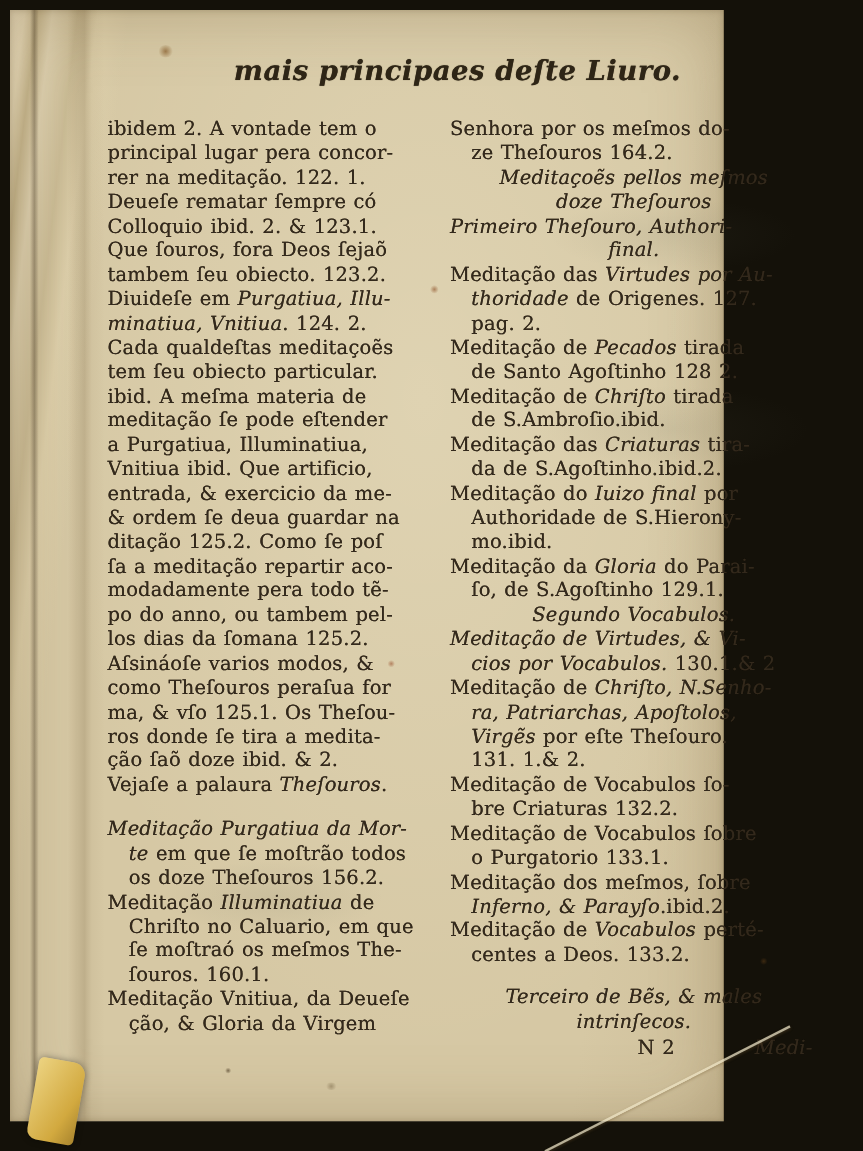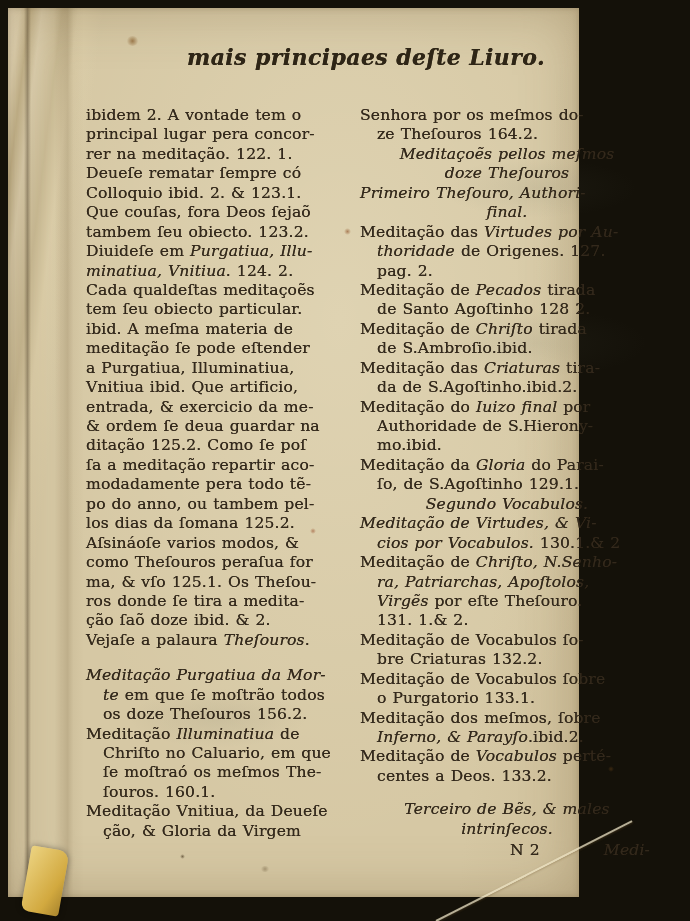--- a/index.html
+++ b/index.html
@@ -26,21 +26,20 @@
   .header{
     position:absolute;left:70px;top:36px;width:576px;text-align:center;
     font-size:22px;font-style:italic;font-weight:bold;
     color:#2e2516;letter-spacing:.4px;
     text-shadow:0 0 .6px rgba(42,32,16,.9);
   }
   .col{
     position:absolute;top:86px;
     font-size:15.6px;color:#33291c;letter-spacing:.15px;word-spacing:.8px;
     text-shadow:0 0 .5px rgba(45,33,18,.85);
-    margin-top:12px;
   }
   .col-left{left:78px;width:270px;}
   .col-right{left:352px;width:294px;}
   .line{height:19.45px;line-height:19.45px;white-space:nowrap;}
   .line.c{text-align:center;}
   .line.i{padding-left:17px;}
   .it{font-style:italic;}
   .foot{display:flex;justify-content:space-between;padding-left:150px;padding-right:4px;margin-top:2px;align-items:flex-end;}
   .stain{position:absolute;border-radius:50%;pointer-events:none;}
   .s1{left:118px;top:28px;width:13px;height:10px;background:radial-gradient(circle,rgba(118,70,18,.6),rgba(118,70,18,0) 70%);}
@@ -79,21 +78,21 @@
 
   <div class="header">mais principaes deſte Liuro.</div>
 
   <div class="col col-left" id="col-left">
       <div>
         <div class="line"><span>ibidem 2. A vontade tem o</span></div>
         <div class="line"><span>principal lugar pera concor-</span></div>
         <div class="line"><span>rer na meditação. 122. 1.</span></div>
         <div class="line"><span>Deueſe rematar ſempre có</span></div>
         <div class="line"><span>Colloquio ibid. 2. &amp; 123.1.</span></div>
-        <div class="line"><span>Que couſas, fora Deos ſejaõ</span></div>
+        <div class="line"><span>Que ſouros, fora Deos ſejaõ</span></div>
         <div class="line"><span>tambem ſeu obiecto. 123.2.</span></div>
         <div class="line"><span>Diuideſe em </span><span class="it">Purgatiua, Illu-</span></div>
         <div class="line"><span class="it">minatiua, Vnitiua</span><span>. 124. 2.</span></div>
         <div class="line"><span>Cada qualdeſtas meditaçoẽs</span></div>
         <div class="line"><span>tem ſeu obiecto particular.</span></div>
         <div class="line"><span>ibid. A meſma materia de</span></div>
         <div class="line"><span>meditação ſe pode eſtender</span></div>
         <div class="line"><span>a Purgatiua, Illuminatiua,</span></div>
         <div class="line"><span>Vnitiua ibid. Que artificio,</span></div>
         <div class="line"><span>entrada, &amp; exercicio da me-</span></div>

